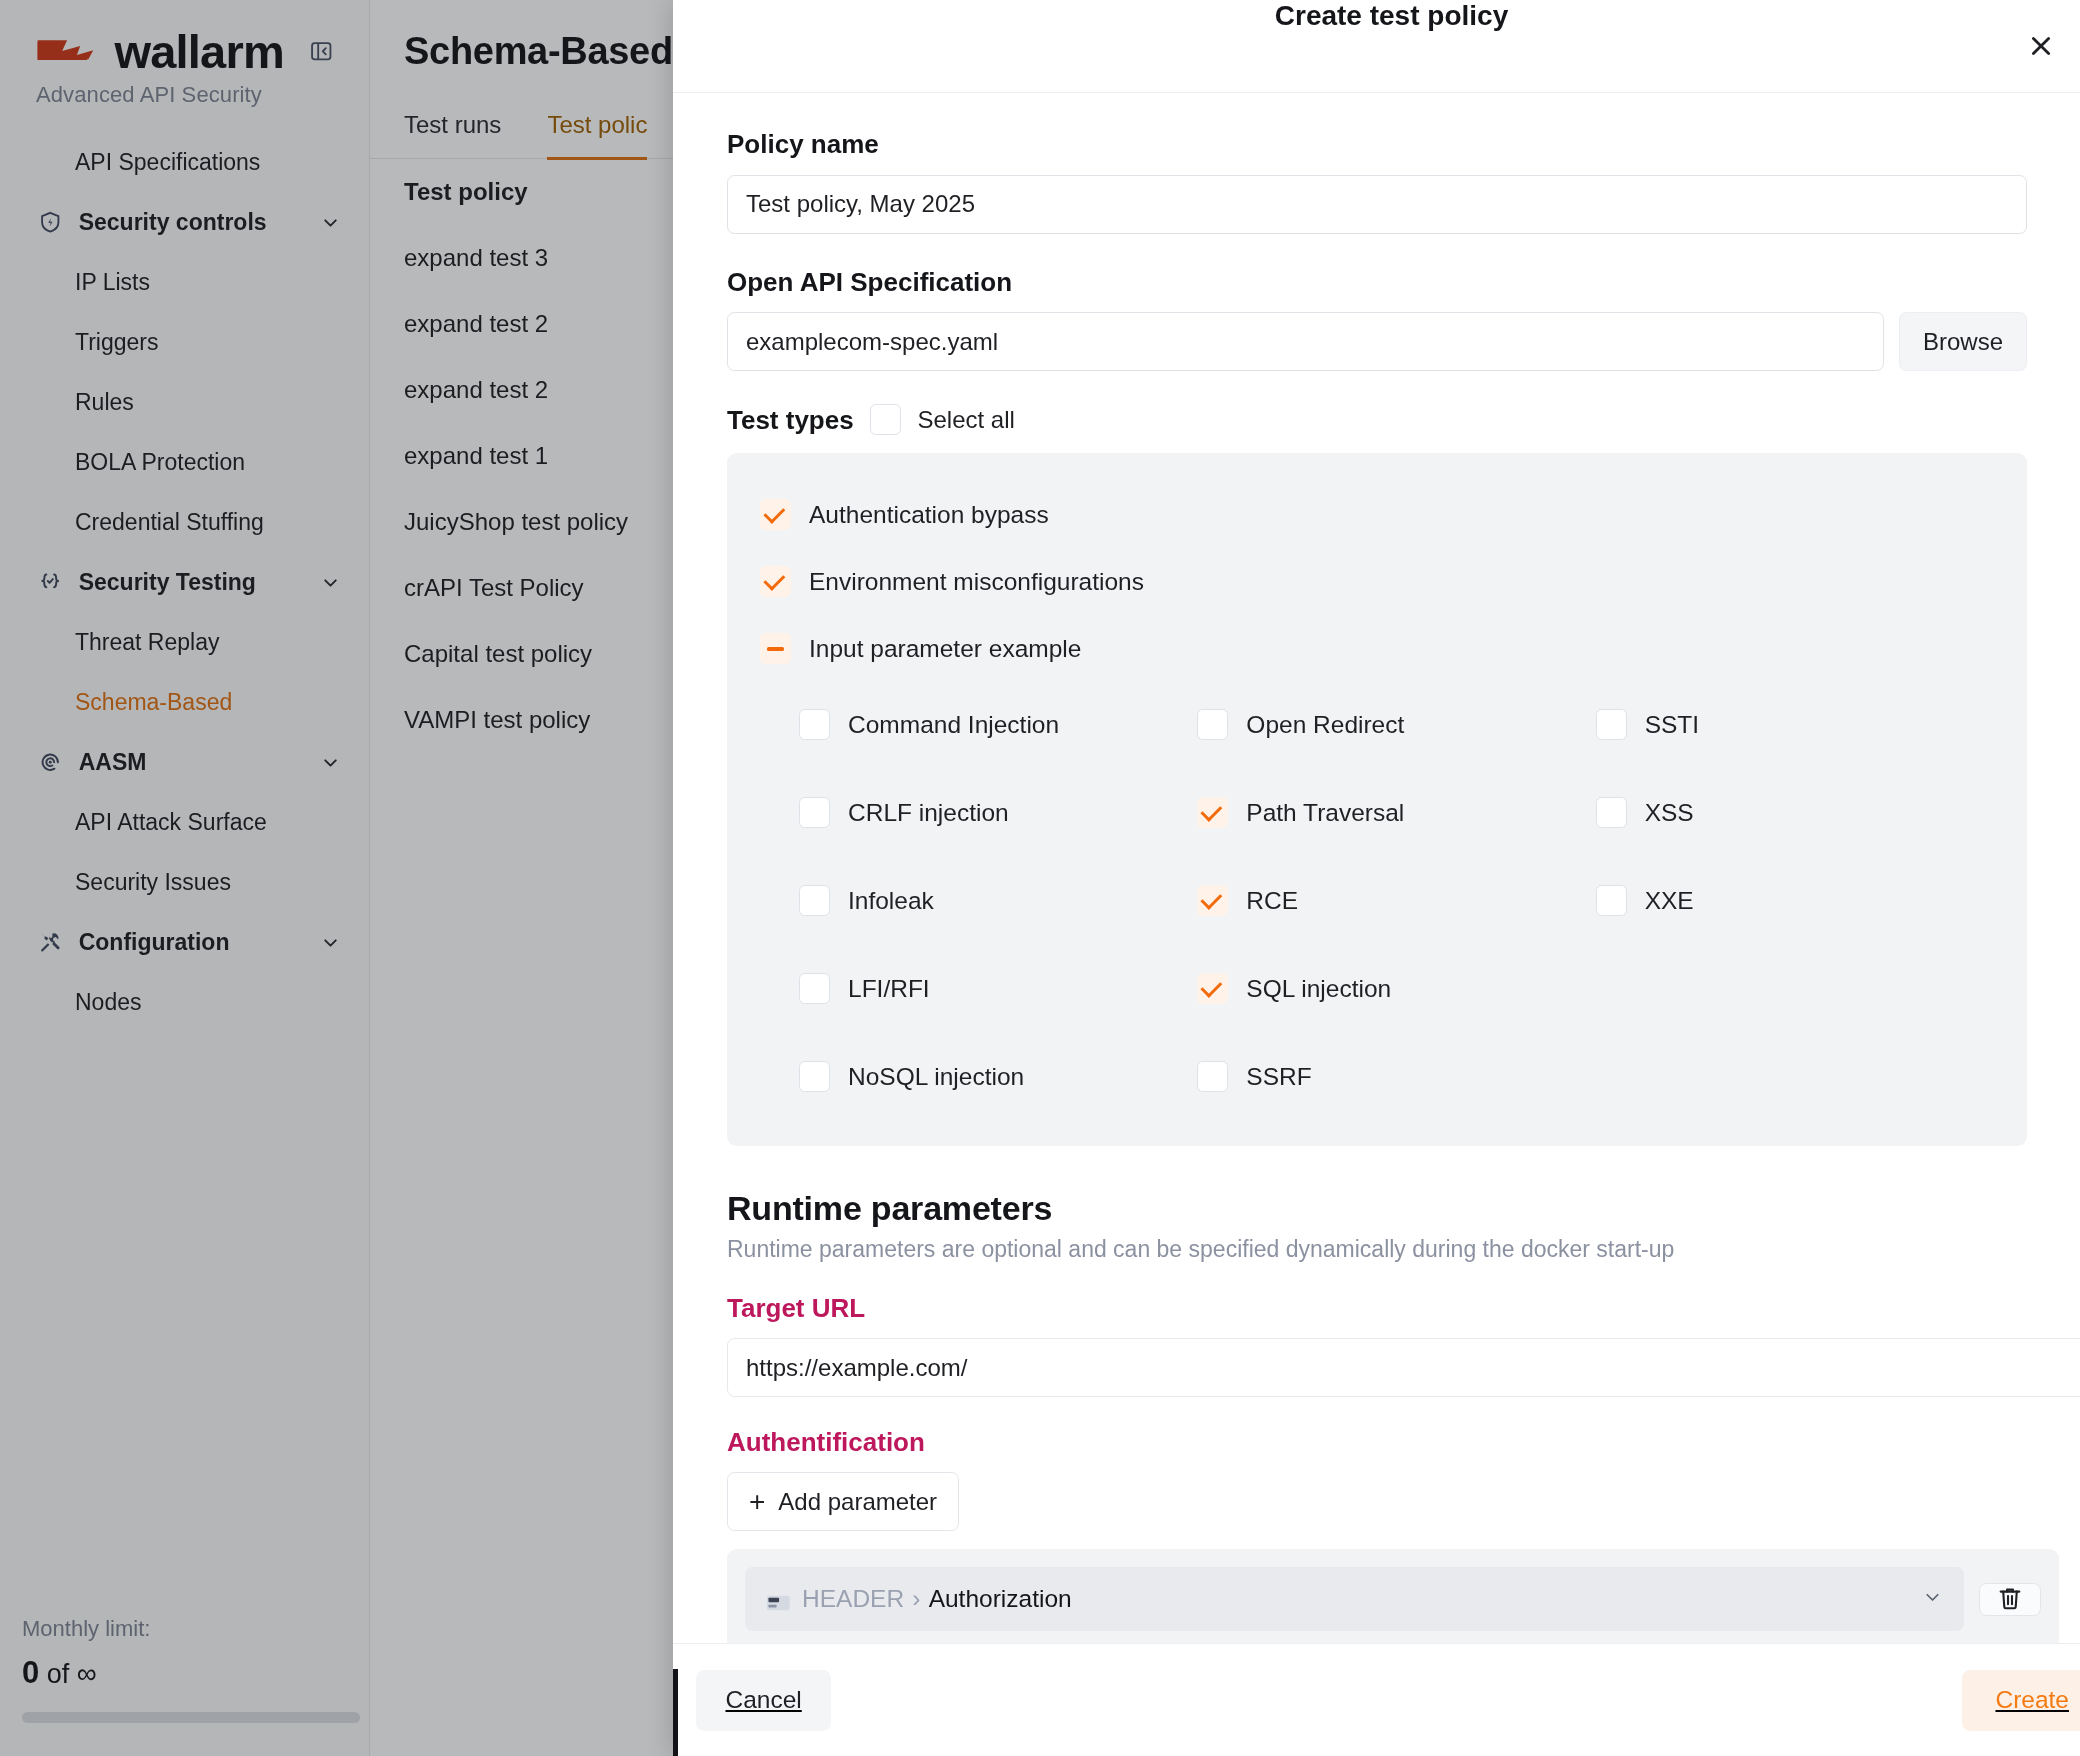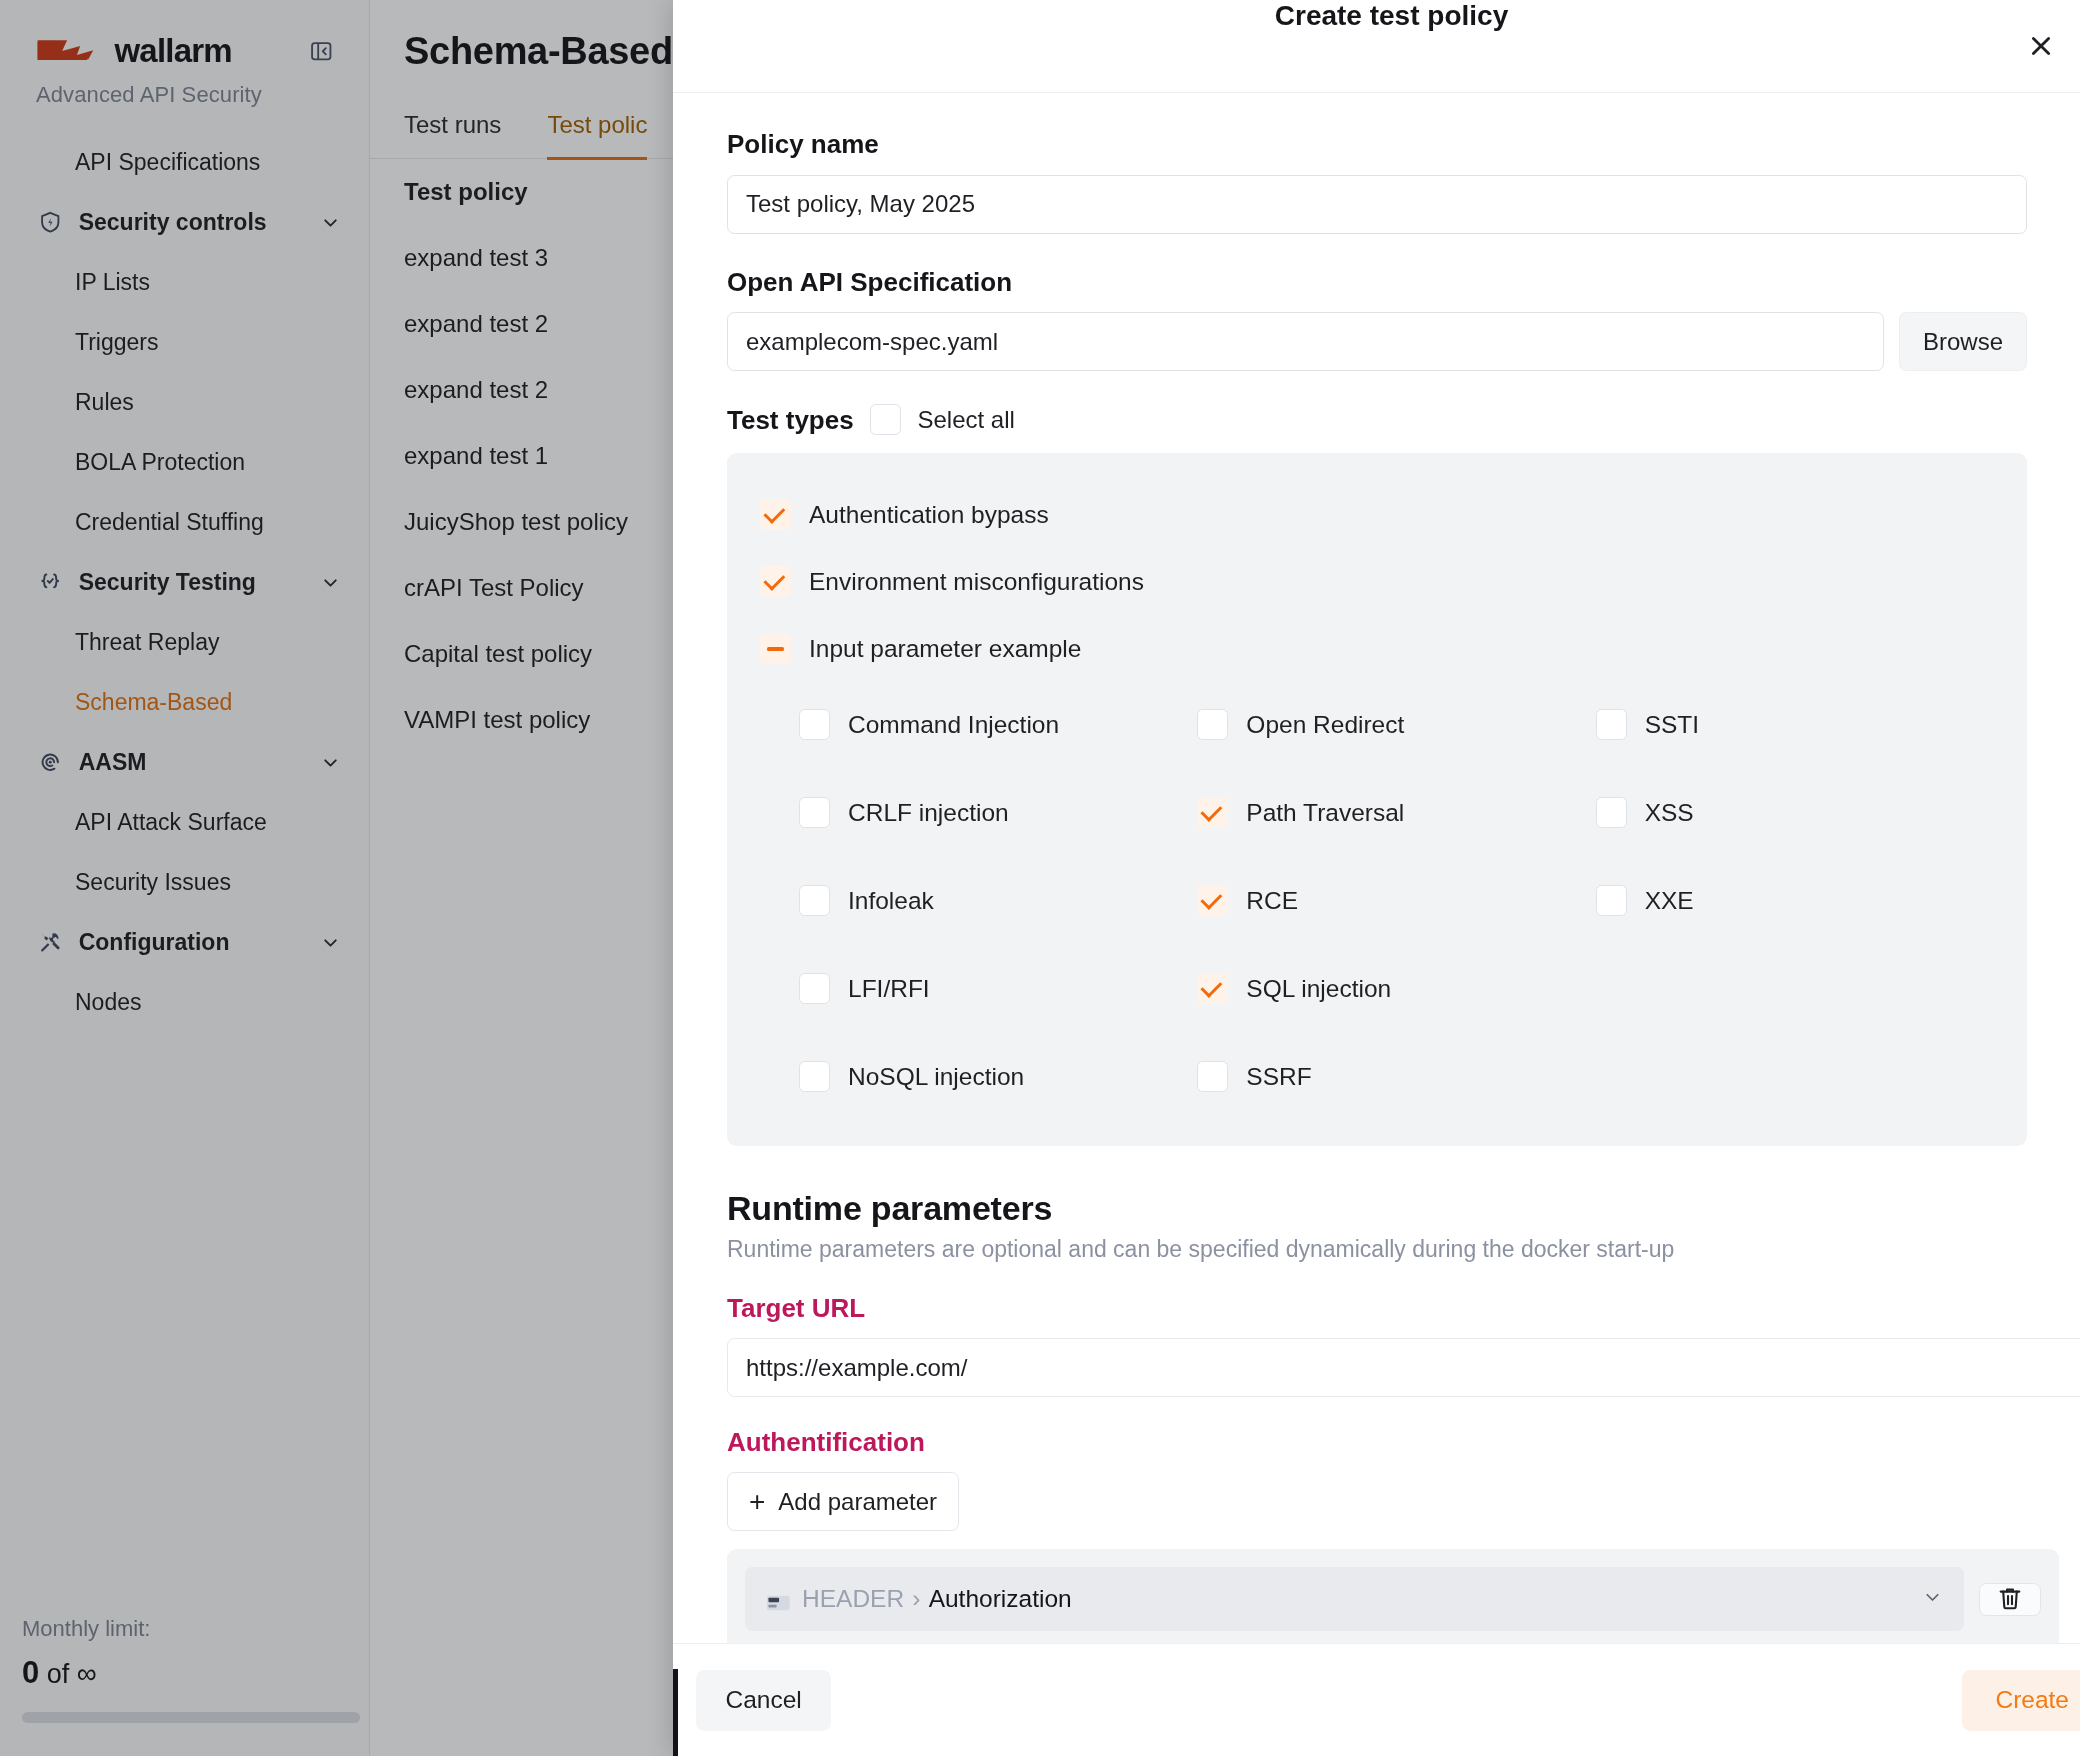--- a/index.html
+++ b/index.html
@@ -15,21 +15,21 @@
 
   
   .sidebar {
     width: 370px; height: 1756px; flex: 0 0 370px;
     background: #fbfbfc; border-right: 0.8px solid #e6e7eb;
     position: relative; padding-top: 28px;
   }
   .brand-row { display: flex; align-items: center; padding: 0 33px 0 36px; height: 46px; }
   .logo-mark { width: 72px; height: 28px; position: relative; flex: 0 0 72px; }
   .logo-mark svg { display: block; }
-  .brand-text { font-size: 33px; font-weight: 700; letter-spacing: -0.8px; color: #15161a; margin-left: 6.5px; }
+  .brand-text { font-size: 47px; font-weight: 700; letter-spacing: -0.8px; color: #15161a; margin-left: 6.5px; }
   .collapse-btn { margin-left: auto; width: 29.5px; height: 29.5px; display: flex; align-items: center; justify-content: center; }
   .subtitle { font-size: 22px; color: #7e8595; padding: 8.2px 0 0 36px; letter-spacing: 0.1px; }
 
   .nav { margin-top: 24.5px; }
   .nav-item {
     display: flex; align-items: center;
     height: 60px; padding-left: 36px; padding-right: 28px;
     font-size: 23px; color: #1f2024; cursor: pointer;
   }
   .nav-item.group { font-weight: 700; }
@@ -141,21 +141,21 @@
   }
   .param-val {
     margin-top: 14.7px; height: 64px; background: #ffffff; border-radius: 7.4px;
     display: flex; align-items: center; padding: 0 21px; width: 1187px;
   }
   .param-val .bearer { font-size: 24.5px; color: #1f2024; }
   .param-val .redact { flex: 1 1 auto; height: 46px; background: #f4f5f7; border-radius: 3.3px; margin-left: 8.2px; }
 
   .modal-foot {
     flex: 0 0 113px; height: 113px; border-top: 0.8px solid #eceef1;
-    display: flex; align-items: center; justify-content: space-between; padding: 0 28px 0 23px;
+    display: flex; align-items: center; justify-content: space-between; padding: 0 28px 0 23px; text-decoration: underline;
   }
   .btn-cancel { height: 61px; padding: 0 29.5px; border-radius: 8.2px; background: #f4f5f7; border: none;
     font-family: inherit; font-size: 24.5px; color: #1f2024; cursor: pointer; }
   .btn-create { height: 61px; padding: 0 33px; border-radius: 8.2px; background: #fdf0e7; border: none;
     font-family: inherit; font-size: 24.5px; color: #f47a12; cursor: pointer; margin-right: -49px; }
 
   .cursor-bar { position: absolute; left: 0px; top: 1669px; width: 4.9px; height: 87px; background: #111318; }
 </style>
 </head>
 <body>

